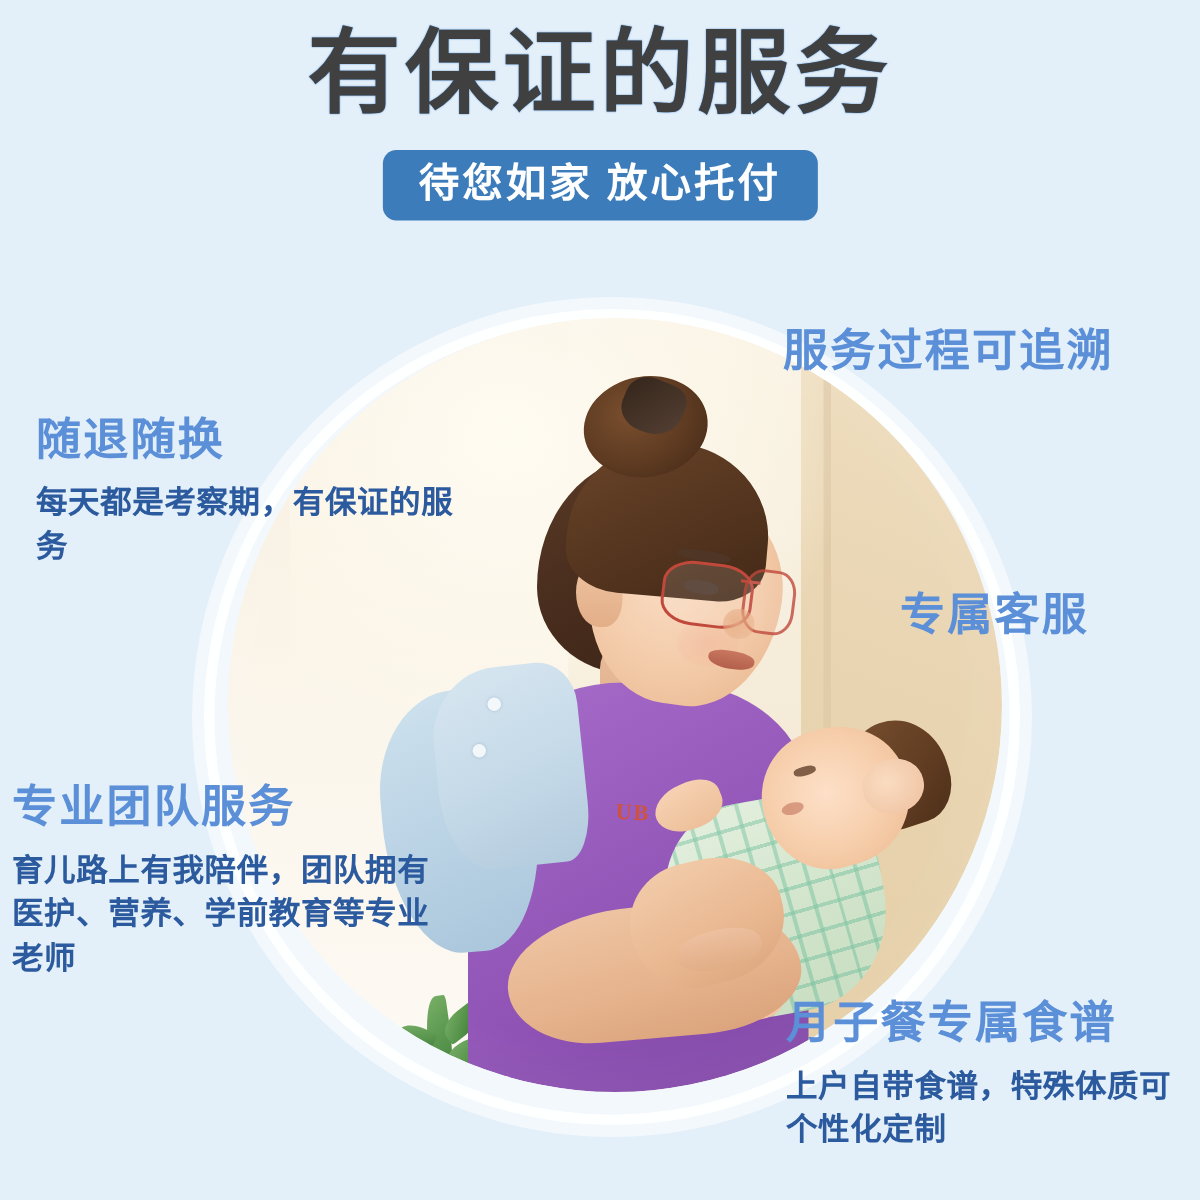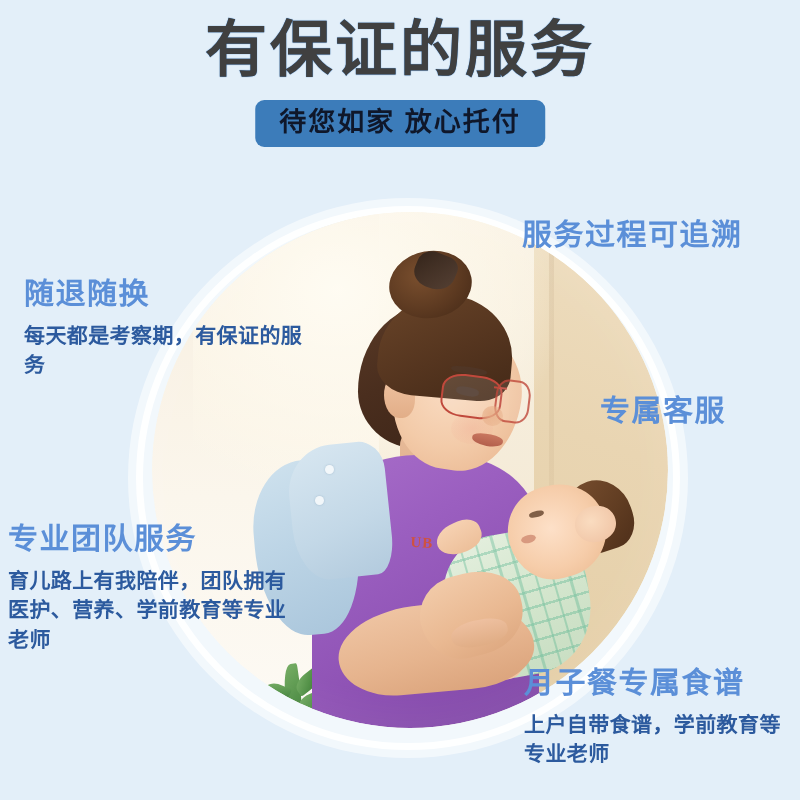--- a/index.html
+++ b/index.html
@@ -39,21 +39,21 @@
     text-shadow: 0 0 1px #1c6fc9;
     white-space: nowrap;
   }
 
   .badge {
     position: absolute;
     top: 100px;
     left: 50%;
     transform: translateX(-50%);
     background: #3c7cba;
-    color: #0f172a;
+    color: #ffffff;
     font-size: 27px;
     font-weight: bold;
     letter-spacing: 2px;
     border-radius: 9px;
     padding: 7px 24px 9px 24px;
     white-space: nowrap;
     line-height: 1.15;
   }
 
   .subtitle {
@@ -429,16 +429,16 @@
   <div class="feat right" id="feat-trace">
     <div class="h">服务过程可追溯</div>
   </div>
 
   <div class="feat right" id="feat-support">
     <div class="h">专属客服</div>
   </div>
 
   <div class="feat right" id="feat-menu">
     <div class="h">月子餐专属食谱</div>
-    <div class="b">上户自带食谱，学前教育等专业老师</div>
+    <div class="b">上户自带食谱，特殊体质可个性化定制</div>
   </div>
 
 </div>
 
 </body></html>

